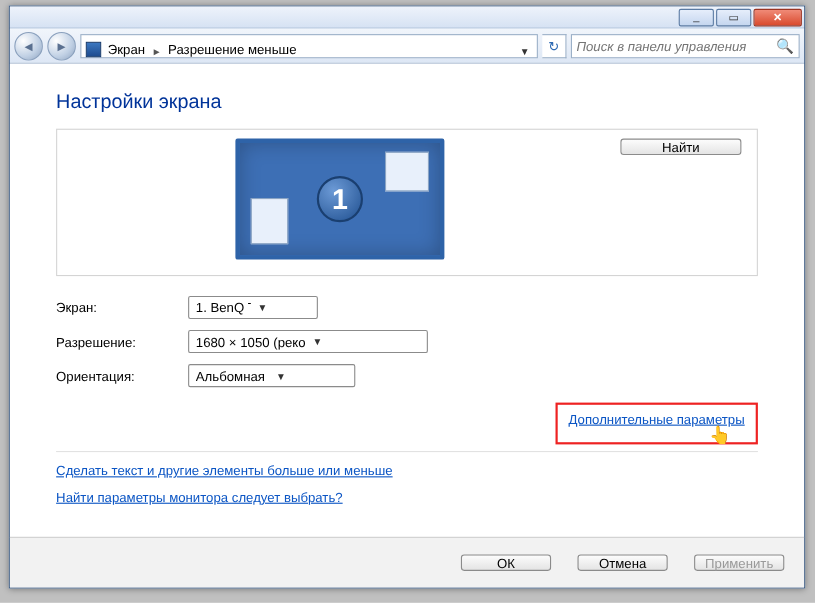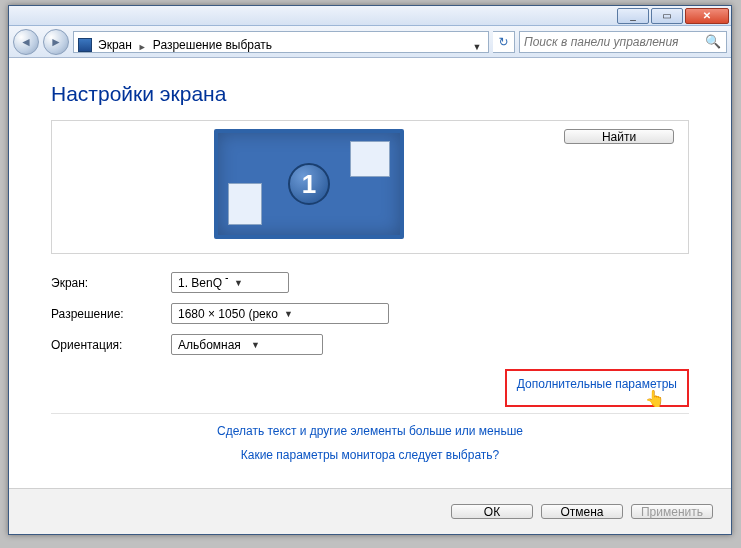--- a/index.html
+++ b/index.html
@@ -14,45 +14,45 @@
   .addr-ico { width: 14px; height: 14px; background: linear-gradient(to bottom,#3b77c0,#1f4c8f); border: 1px solid #1b3f70; }
   .addr-seg { color: #000; }
   .addr-sep { color: #555; font-size: 9px; }
   .addr-tail { margin-left: auto; display: flex; align-items: center; gap: 2px; }
   .addr-drop { width: 14px; text-align: center; font-size: 9px; color: #333; }
   .refresh { width: 22px; height: 22px; border: 1px solid #9bb0c8; border-left: none; background: #fff; display: flex; align-items: center; justify-content: center; color: #2e6ab3; font-size: 12px; }
   .searchbox { width: 208px; height: 22px; border: 1px solid #9bb0c8; background: #fff; display: flex; align-items: center; padding: 0 4px; }
   .searchbox input { flex: 1; border: none; outline: none; color: #000000; font-style: italic; }
   .searchbox .mag { color: #2e6ab3; font-size: 13px; margin-left: 4px; }
   .content { flex: 1; padding: 24px 42px 8px 42px; background: #fff; overflow: hidden; }
-  h1 { color: #003399; font-size: 21px; font-weight: normal; margin-bottom: 14px; }
+  h1 { color: #003399; font-size: 18px; font-weight: normal; margin-bottom: 14px; }
   .preview-frame { border: 1px solid #d4d4d4; padding: 8px 14px 14px 14px; display: flex; align-items: flex-start; gap: 12px; margin-bottom: 18px; }
   .monitor-area { flex: 1; display: flex; justify-content: center; }
   .monitor { width: 190px; height: 110px; border: 4px solid #2e63a8; background: #3d6fb5; position: relative; border-radius: 2px; box-shadow: inset 0 0 18px rgba(0,0,0,0.25); }
   .mon-num { position: absolute; top: 50%; left: 50%; transform: translate(-50%,-50%); width: 42px; height: 42px; border-radius: 50%; background: radial-gradient(circle at 35% 30%,#6c9ad6,#205090); color: #fff; font-size: 26px; font-weight: bold; display: flex; align-items: center; justify-content: center; border: 2px solid #1a3f70; }
   .mon-win { position: absolute; background: #e8f0fb; border: 1px solid #8aa4c4; }
   .mon-win.a { top: 8px; right: 10px; width: 40px; height: 36px; }
   .mon-win.b { bottom: 10px; left: 10px; width: 34px; height: 42px; }
   .side-btns { display: flex; flex-direction: column; gap: 6px; width: 110px; }
   .w7btn { height: 15px; border: 1px solid #8b8b8b; border-radius: 3px; background: linear-gradient(to bottom,#fcfcfc,#e4e4e4); font-size: 12px; cursor: pointer; }
   .form-row { display: flex; align-items: center; margin-bottom: 10px; }
   .form-row label { width: 120px; }
   .combo { height: 21px; border: 1px solid #8b8b8b; border-radius: 2px; background: #fff; display: flex; align-items: center; padding: 0 4px 0 6px; min-width: 118px; }
   .combo span { flex: 1; white-space: nowrap; overflow: hidden; }
   .combo .arr { font-size: 9px; color: #333; padding-left: 6px; }
   .combo.w1 { width: 118px; }
   .combo.w2 { width: 218px; }
   .combo.w3 { width: 152px; }
   .adv-wrap { display: flex; justify-content: flex-end; margin: 14px 0 6px 0; }
   .adv-link-box { border: 2px solid #e22; padding: 6px 10px 14px 10px; position: relative; }
-  a.link { color: #0b55c4; cursor: pointer; text-align: center; }
+  a.link { color: #0b55c4; text-decoration: underline; cursor: pointer; }
   .cursor { position: absolute; right: 22px; top: 18px; font-size: 16px; color: #000; pointer-events: none; }
   .hr { border: none; border-top: 1px solid #e2e2e2; margin: 6px 0 10px 0; }
   .links-block a { display: block; margin-bottom: 10px; }
-  .footer { height: 46px; border-top: 1px solid #d0d0d0; background: #f2f2f2; display: flex; align-items: center; justify-content: flex-end; padding: 0 18px; gap: 8px; }
+  .footer { height: 46px; border-top: 1px solid #d0d0d0; background: #f2f2f2; display: flex; align-items: center; justify-content: flex-end; padding: 0 18px; gap: 24px; }
   .footer .w7btn { width: 82px; }
   .footer .w7btn.disabled { color: #9a9a9a; }
 </style>
 </head>
 <body>
 
 <div class="window">
 
   <div class="titlebar">
     <div class="winbtn">_</div>
@@ -60,21 +60,21 @@
     <div class="winbtn close">✕</div>
   </div>
 
   <div class="navbar">
     <div class="navcircle">◄</div>
     <div class="navcircle">►</div>
     <div class="addressbar">
       <div class="addr-ico"></div>
       <span class="addr-seg">Экран</span>
       <span class="addr-sep">►</span>
-      <span class="addr-seg">Разрешение выбрать</span>
+      <span class="addr-seg">Разрешение меньше</span>
       <div class="addr-tail">
         <span class="addr-drop">▼</span>
       </div>
     </div>
     <div class="refresh">↻</div>
     <div class="searchbox">
       <input placeholder="Поиск в панели управления" style="">
       <span class="mag">🔍</span>
     </div>
   </div>
@@ -121,21 +121,21 @@
       <div class="adv-link-box">
         <a class="link">Дополнительные параметры</a>
         <span class="cursor">👆</span>
       </div>
     </div>
 
     <hr class="hr">
 
     <div class="links-block">
       <a class="link">Сделать текст и другие элементы больше или меньше</a>
-      <a class="link">Какие параметры монитора следует выбрать?</a>
+      <a class="link">Найти параметры монитора следует выбрать?</a>
     </div>
   </div>
 
   <div class="footer">
     <button class="w7btn">ОК</button>
     <button class="w7btn">Отмена</button>
     <button class="w7btn disabled">Применить</button>
   </div>
 
 </div>

